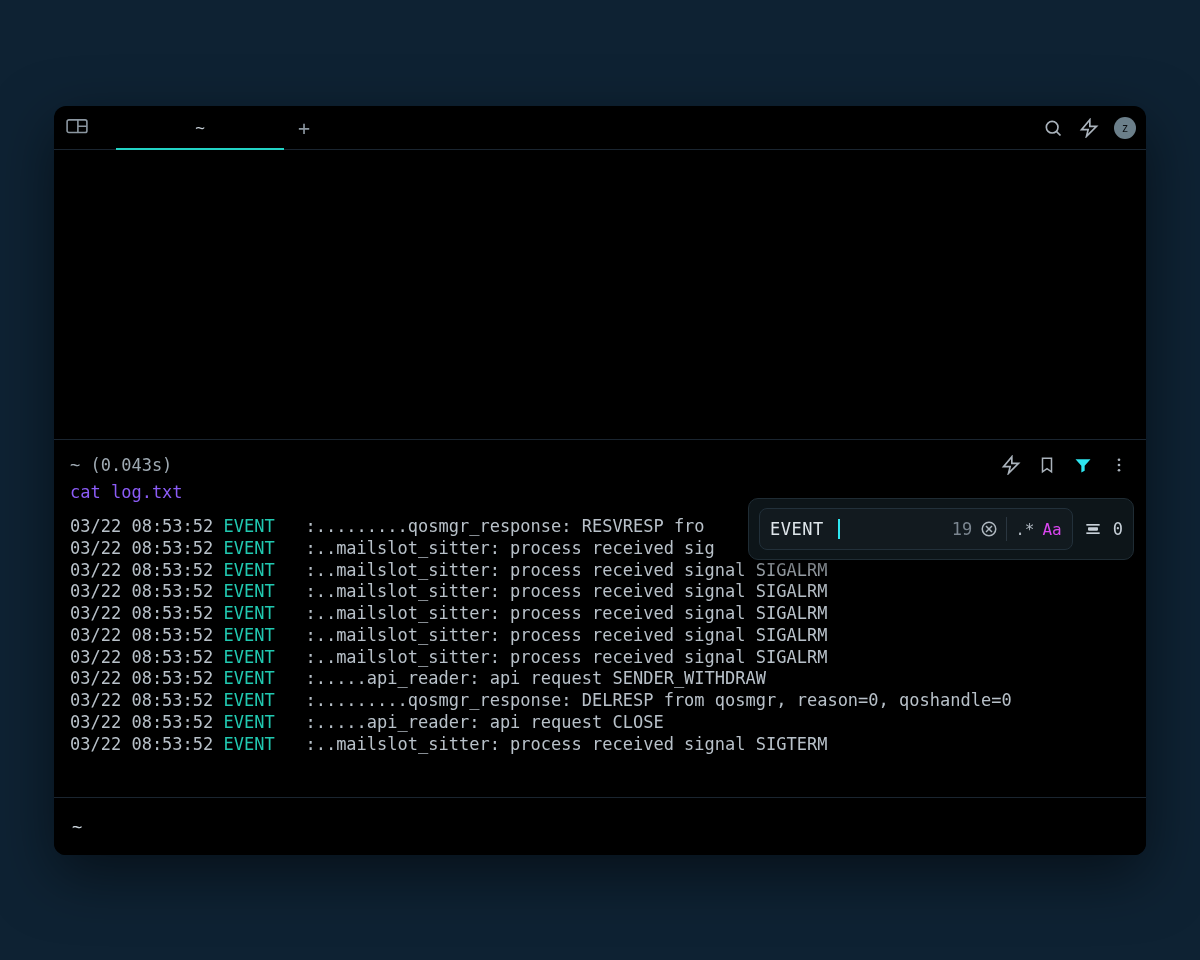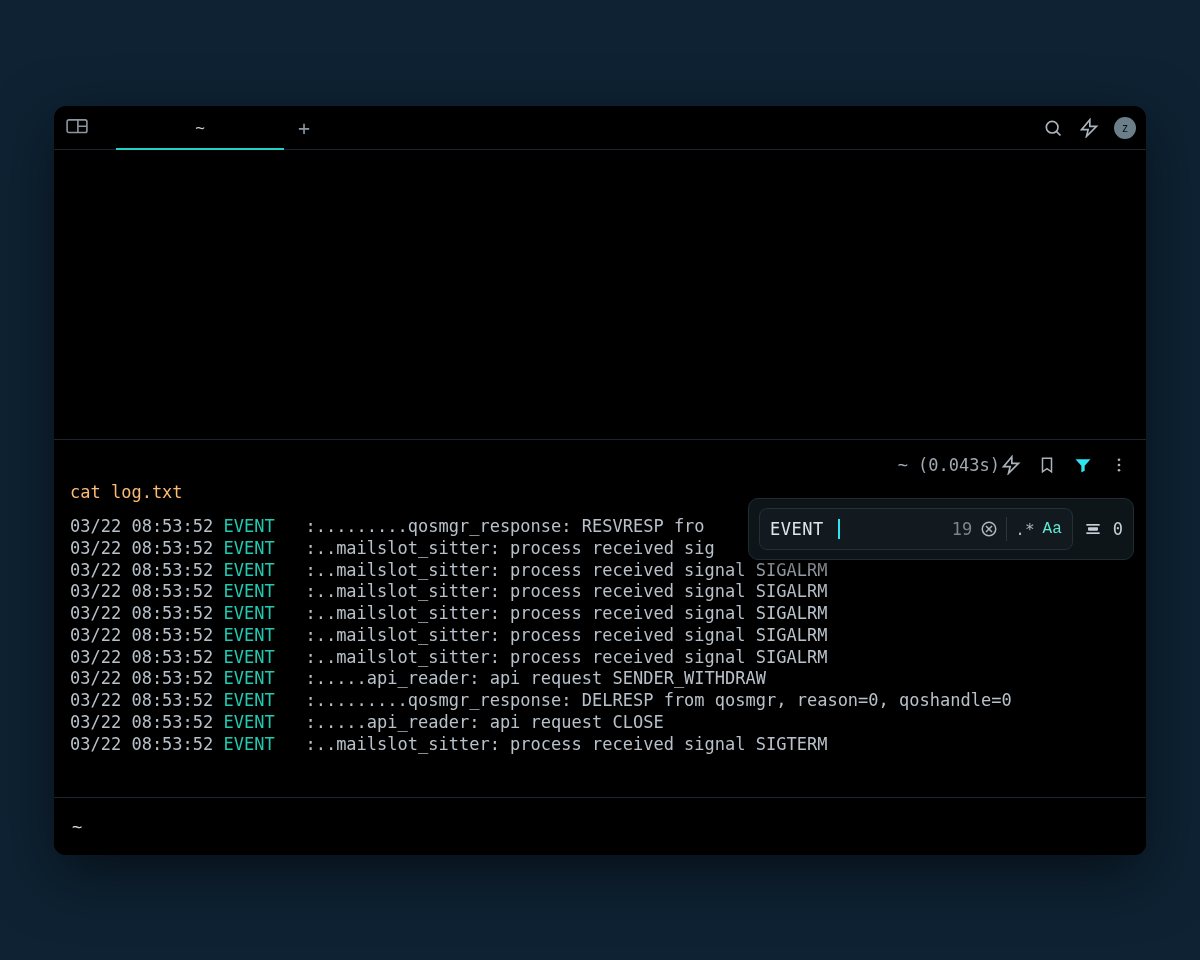--- a/index.html
+++ b/index.html
@@ -74,27 +74,27 @@
   .pane-output {
     flex: 1;
     background: #000;
     position: relative;
     padding: 14px 16px 10px 16px;
     overflow: hidden;
   }
   .block-head {
     display: flex;
     align-items: center;
-    justify-content: flex-end;
+    justify-content: space-between;
     color: #9ea9b2;
     font-size: 17px;
   }
   .block-actions { display:flex; align-items:center; gap: 14px; color:#9ea9b2; }
   .block-actions .active { color: #2ee6f0; }
-  .cmd-line { margin-top: 6px; color: #fdba74; }
+  .cmd-line { margin-top: 6px; color: #8b5cf6; }
   .log-lines { margin-top: 14px; line-height: 1.28; white-space: pre; font-size: 17px; }
   .log-line { color: #b8c1c9; }
   .hl { color: #21c9b1; }
   
   .search-panel {
     position: absolute;
     top: 58px;
     right: 12px;
     width: 386px;
     height: 62px;
@@ -127,21 +127,21 @@
     font: inherit;
     letter-spacing: 0.5px;
   }
   .caret {
     display:inline-block; width:2px; height:20px; background:#2ee6f0; vertical-align:middle; margin-left:-2px;
   }
   .search-count { color: #7a858f; font-size: 17px; }
   .clear-btn { color: #aeb7bf; cursor:pointer; display:flex; }
   .search-divider { width:1px; height:24px; background:#2a3640; }
   .regex-btn { color: #aeb7bf; font-size: 16px; cursor:pointer; }
-  .case-btn  { color: #5eead4; font-size: 16px; cursor:pointer;font-family:Liberation Mono, monospace; }
+  .case-btn  { color: #d946ef; font-size: 16px; cursor:pointer; }
   .select-area {
     display:flex; align-items:center; gap:10px;
     color:#c7d0d8;
     font-size: 17px;
   }
   .select-icon { color:#c7d0d8; display:flex; }
   
   .pane-prompt {
     height: 58px;
     border-top: 1px solid #1a2530;

